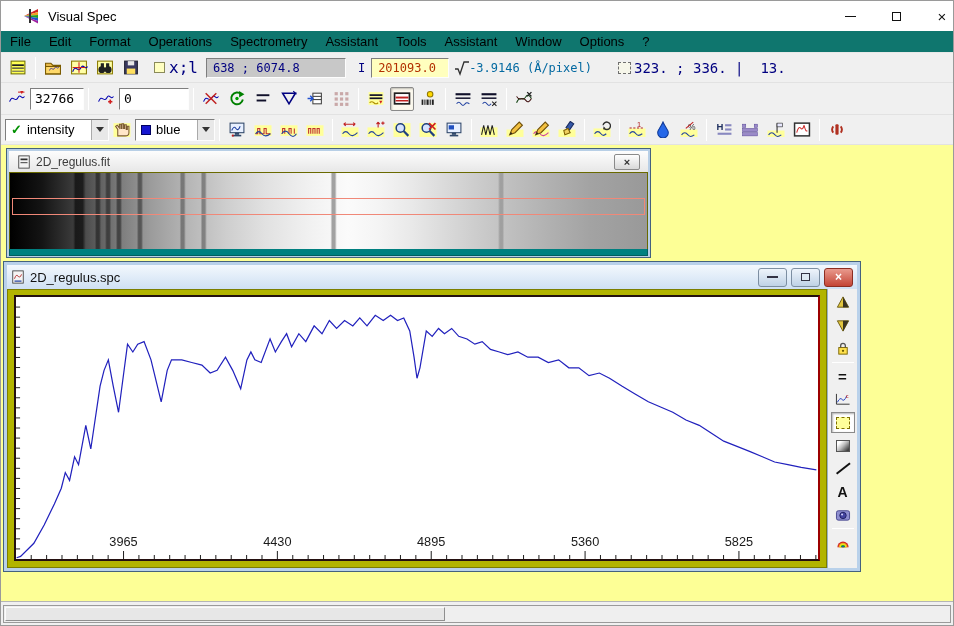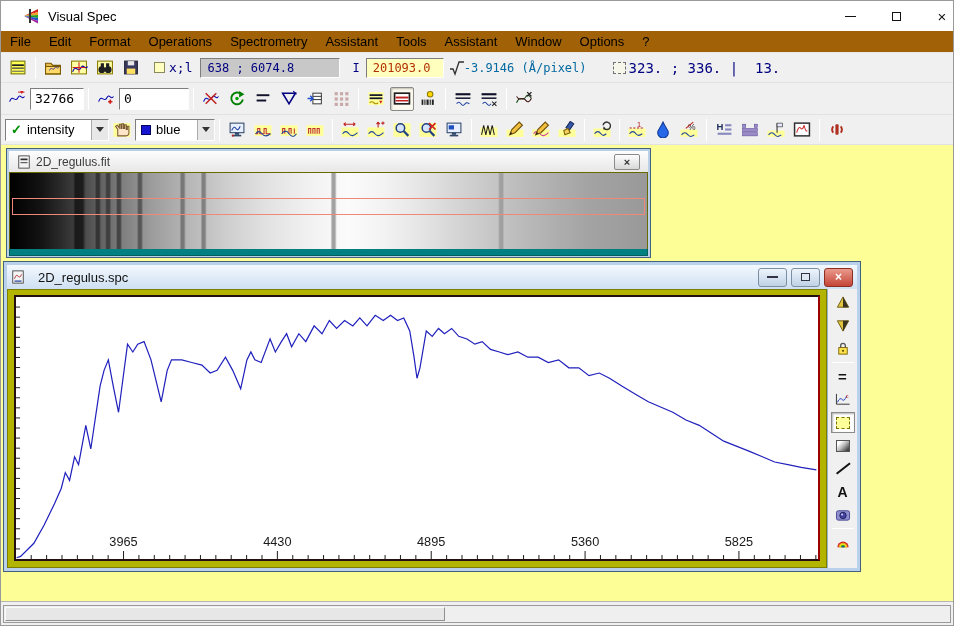--- a/index.html
+++ b/index.html
@@ -10,21 +10,21 @@
   .titlebar{position:absolute;left:12px;top:0;width:100%;height:30px;background:#ffffff;
             display:flex;align-items:center;}
   .app-icon{width:18px;height:16px;margin-left:9px;}
   .app-title{font-size:13px;color:#000;margin-left:8px;}
   .wincontrols{margin-left:auto;display:flex;height:100%;}
   .wbtn{width:46px;height:100%;display:flex;align-items:center;justify-content:center;color:#111;}
   .wbtn .bar{width:11px;height:1px;background:#111;}
   .wbtn .box{width:9px;height:9px;border:1px solid #111;}
   .wbtn .x{font-size:15px;line-height:1;}
   
-  .menubar{position:absolute;left:0;top:30px;width:100%;height:22px;background:#a16207;
+  .menubar{position:absolute;left:0;top:30px;width:100%;height:22px;background:#0f766e;
            display:flex;align-items:center;font-size:13px;border-bottom:1px solid #e8e8e8;}
   .menubar span{padding:2px 9px;color:#000;}
   
   .tb{position:absolute;left:0;width:100%;background:#f0f0f0;display:flex;align-items:center;
       border-bottom:1px solid #e2e2e2;}
   .tb1{top:52px;height:30px;}
   .tb2{top:82px;height:32px;}
   .tb3{top:114px;height:30px;}
   .tbtn{width:24px;height:24px;display:flex;align-items:center;justify-content:center;margin:0 1px;}
   .tbtn.pressed{border:1px solid #8a8a8a;background:#fcf9ee;border-radius:2px;
@@ -75,21 +75,21 @@
         rgba(0,0,0,0) 76.6%, rgba(0,0,0,.18) 76.9%, rgba(0,0,0,.18) 77.3%, rgba(0,0,0,0) 77.6%),
       linear-gradient(90deg,#000 0%,#141414 5%,#333 9%,#575757 13%,#7a7a7a 17%,#9b9b9b 22%,
         #b6b6b6 28%,#cecece 34%,#e1e1e1 40%,#f1f1f1 47%,#fbfbfb 53%,#f4f4f4 58%,#e9e9e9 63%,
         #dbdbdb 68%,#cdcdcd 73%,#bebebe 79%,#b0b0b0 85%,#a3a3a3 91%,#999 100%);}
   .selrect{position:absolute;left:2px;right:2px;top:25px;height:17px;border:1px solid #f08878;}
   .stripfoot{height:7px;background:#008080;border:1px solid #005f5f;border-top:none;}
   
   .spcwin{position:absolute;left:2px;top:116px;width:858px;height:311px;
           border:1px solid #44627e;background:#b9d1ea;padding:3px;}
   .spcwin .tbar{height:24px;background:linear-gradient(#f3f8fd,#cfe0f3);display:flex;align-items:center;padding:0 4px;}
-  .spcwin .ttext{font-size:13px;color:#111;margin-left:13px;}
+  .spcwin .ttext{font-size:13px;color:#111;margin-left:5px;}
   .cbtns{margin-left:auto;display:flex;gap:4px;}
   .cbtn{width:29px;height:19px;border:1px solid #7c8ea2;border-radius:3px;
         background:linear-gradient(#eef4fb,#bfd2e6);display:flex;align-items:center;justify-content:center;}
   .cbtn .bar{width:11px;height:2px;background:#334;}
   .cbtn .box{width:9px;height:8px;border:1px solid #334;background:#dde8f2;}
   .cbtn.close{background:linear-gradient(#e99a8d,#c44536);border-color:#8c2e22;color:#fff;
         font-weight:bold;font-size:12px;}
   .spcbody{display:flex;height:279px;}
   .plotwrap{flex:1;background:#b2b400;border:1px solid #7c7e00;padding:5px 6px 6px 6px;}
   .plotframe{width:100%;height:100%;background:#fff;border:2px solid #241010;border-right-color:#9c0000;position:relative;}
@@ -275,21 +275,21 @@
         <use href="#s-doc"></use>
         <use href="#s-binoc"></use>
       </svg>
     </span>
   <span class="tbtn">
     <svg class="ic" viewBox="0 0 16 16">
         <use href="#s-floppy"></use>
       </svg>
     </span>
   <span class="chk"></span>
-  <span class="mono navy" style="font-size:13px">x;l</span>
+  <span class="mono navy" style="font-size:16px">x;l</span>
   <span class="fld fld-gray mono" style="margin-left:8px">638 ; 6074.8</span>
   <span class="mono navy" style="font-size:12px;margin-left:12px">I</span>
   <span class="fld fld-yellow mono" style="margin-left:6px">201093.0</span>
   <svg style="width:14px;height:16px;margin-left:6px" viewBox="0 0 14 16">
       <path d="M0 9 h3 l2 5 L9 2 h5" stroke="#303030" fill="none" stroke-width="1.3"></path>
     </svg>
   <span class="mono" style="font-size:12px;color:#0369a1">-3.9146 (Å/pixel)</span>
   <span class="selbox"></span>
   <span class="mono navy" style="font-size:14px;white-space:pre">323. ; 336. |  13.</span>
 </div>

